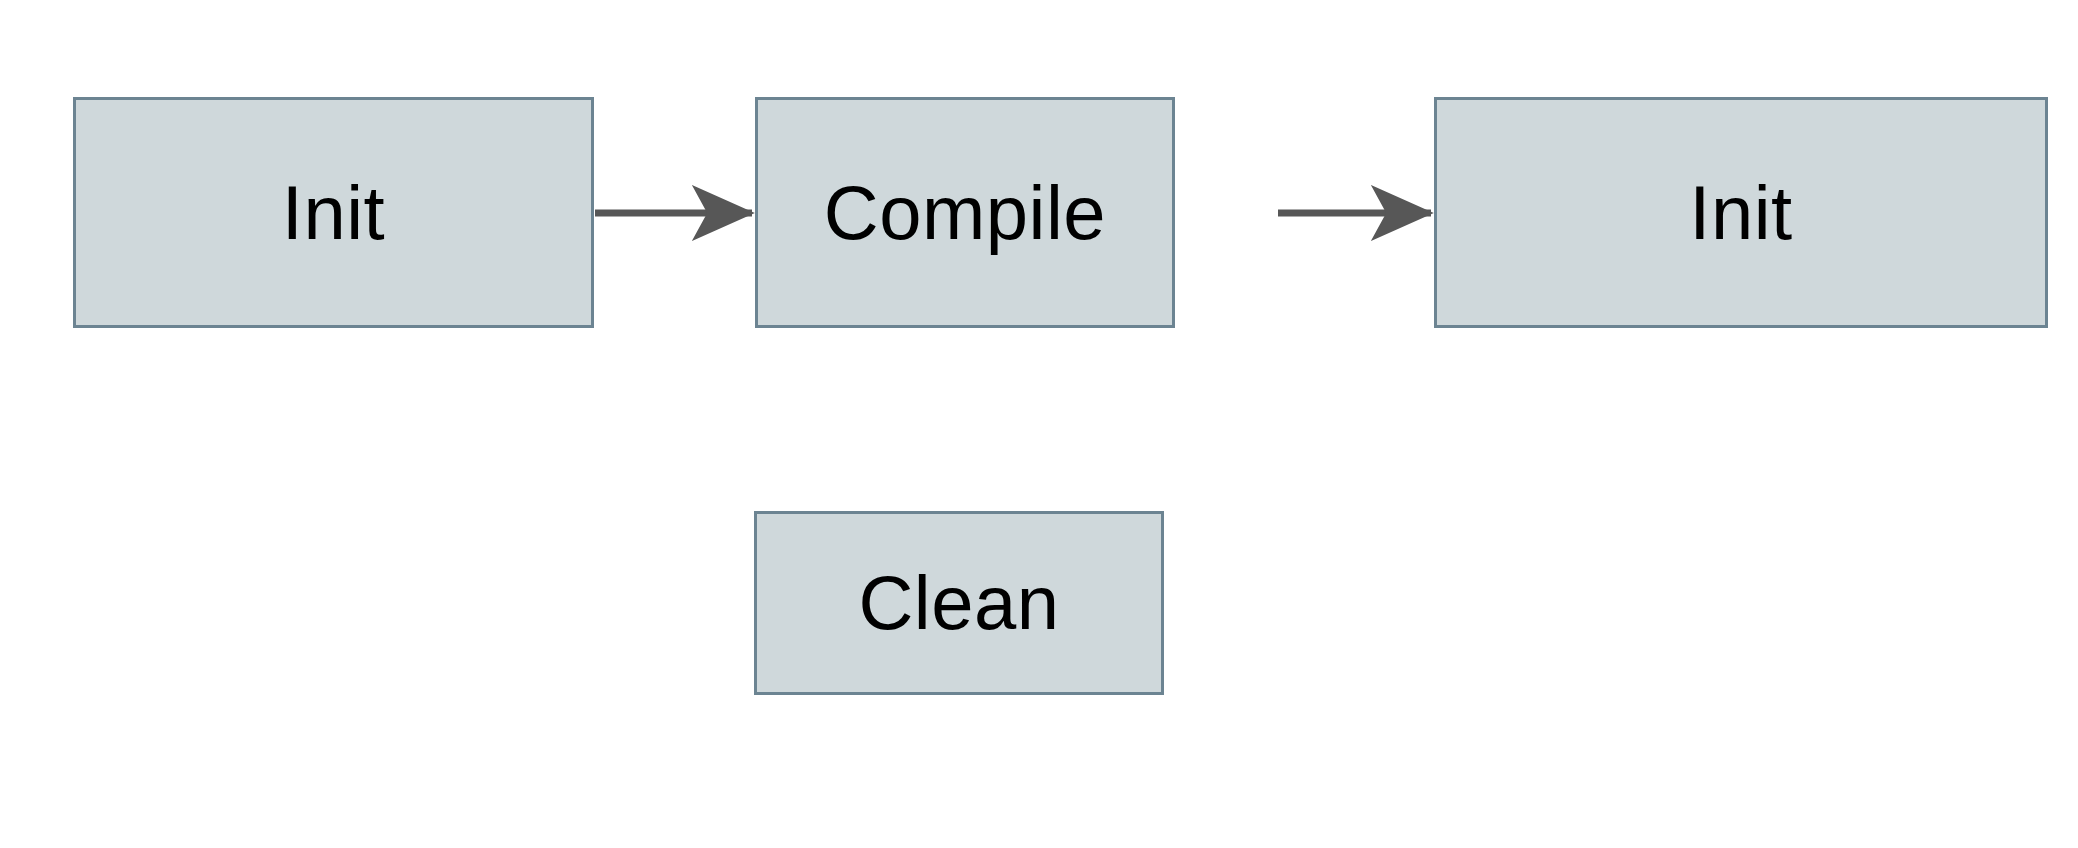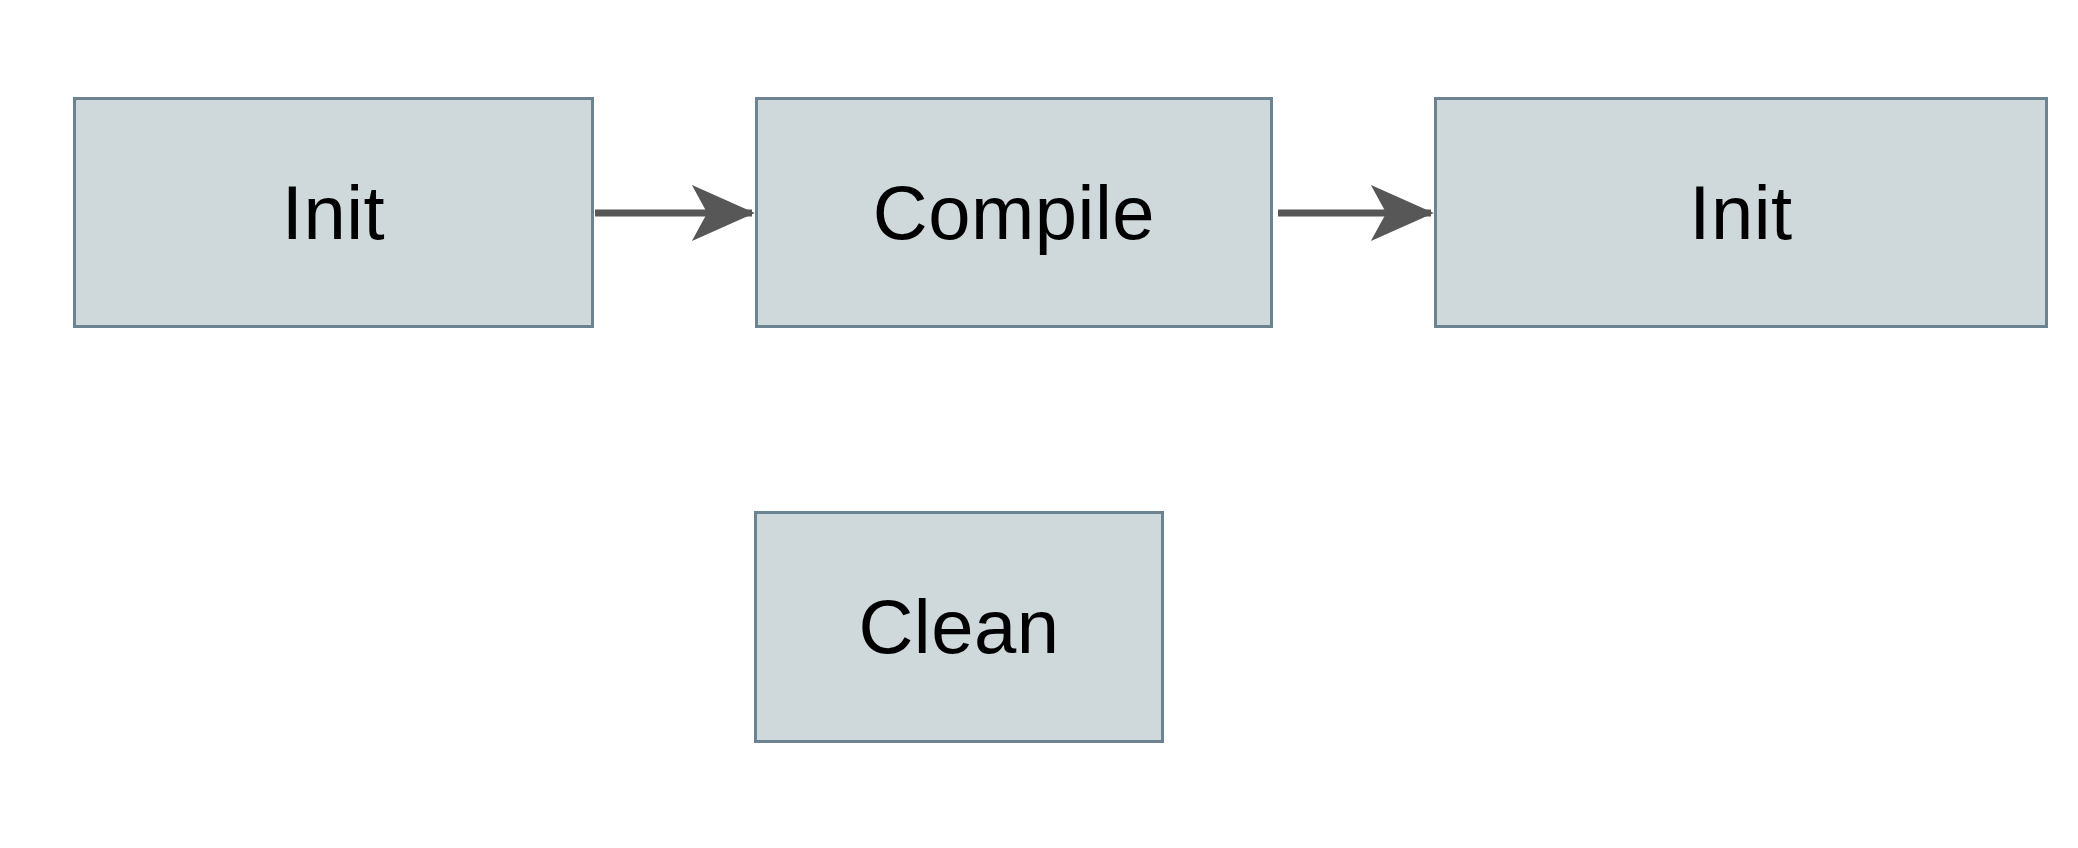--- a/index.html
+++ b/index.html
@@ -33,23 +33,23 @@
     line-height: 1;
     letter-spacing: 0.5px;
     user-select: none;
   }
   .node-label {
     font-size: 76px;
     color: #000000;
     white-space: nowrap;
   }
   .node-dist    { left: 73px;   top: 97px;  width: 521px; height: 231px; }
-  .node-compile { left: 755px;  top: 97px;  width: 518px; height: 231px; }
+  .node-compile { left: 755px;  top: 97px;  width: 420px; height: 231px; }
   .node-init    { left: 1434px; top: 97px;  width: 614px; height: 231px; }
-  .node-clean   { left: 754px;  top: 511px; width: 410px; height: 232px; }
+  .node-clean   { left: 754px;  top: 511px; width: 410px; height: 184px; }
 
   .edge {
     position: absolute;
     overflow: visible;
   }
   .edge svg {
     display: block;
     overflow: visible;
   }
 </style>

